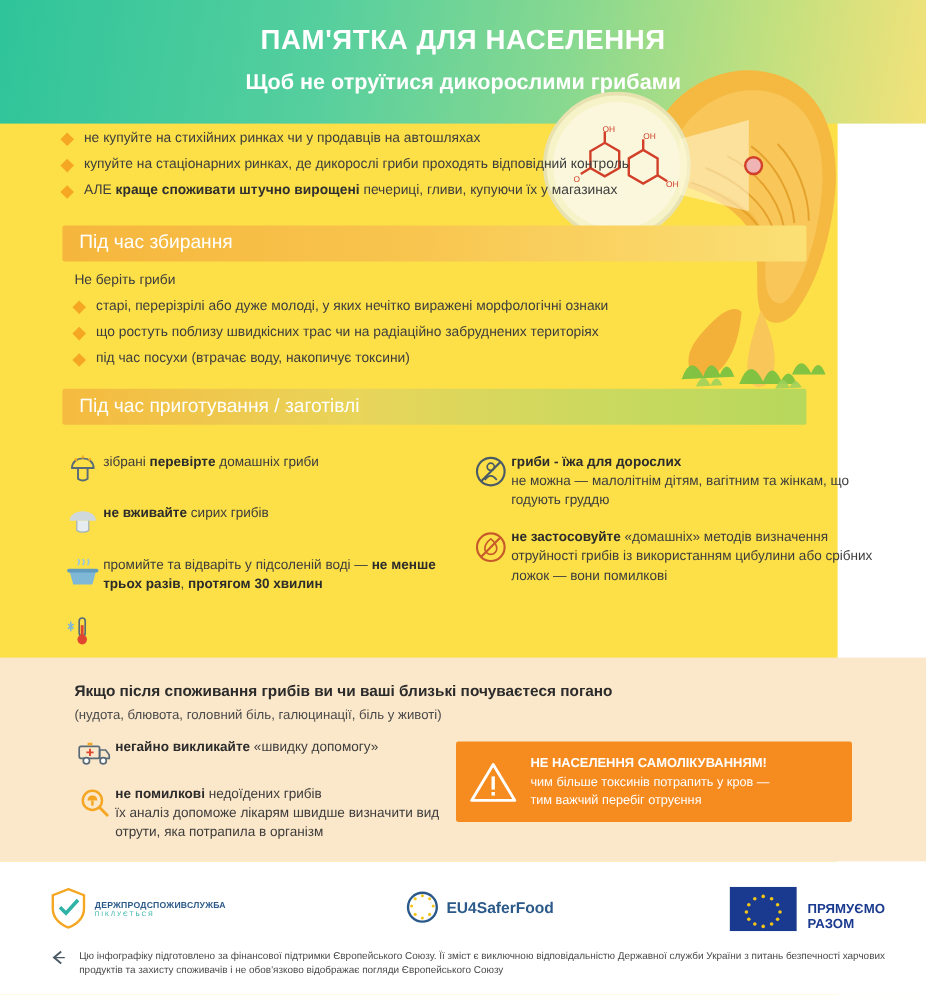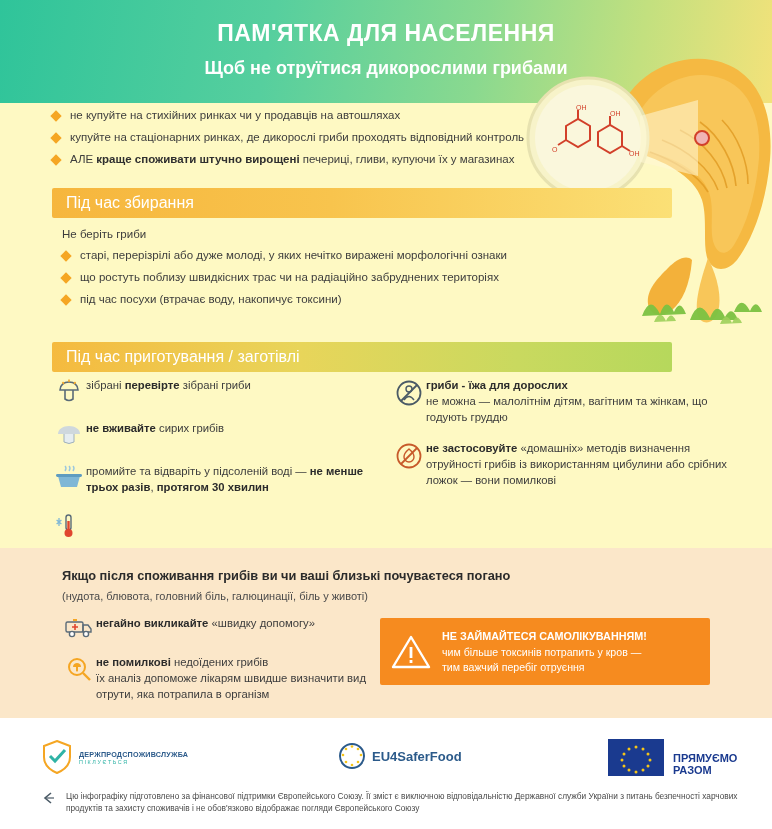--- a/index.html
+++ b/index.html
@@ -3,21 +3,21 @@
 <meta charset="utf-8">
 <style>
   * { box-sizing: border-box; margin: 0; padding: 0; }
   body {
     width: 772px; height: 829px;
     font-family: "Liberation Sans", sans-serif;
     background: #ffffff;
     overflow: hidden;
     position: relative;
   }
-  .page { width: 772px; height: 829px; position: relative; background: #fef9c3; }
+  .page { width: 698px; height: 829px; position: relative; background: #fde047; }
 
   
   .header {
     position: absolute; top: 0; left: 0; width: 772px; height: 103px;
     background: linear-gradient(100deg, #2fc49a 0%, #56cf9e 35%, #8ad98f 62%, #c2e07f 82%, #f3e27a 100%);
     overflow: hidden;
   }
   .header-title {
     position: absolute; top: 20px; left: 0; width: 772px;
     text-align: center; color: #ffffff; font-size: 23px; font-weight: bold;
@@ -178,39 +178,39 @@
     <div class="bullet-row">
       <div class="diamond"></div>
       <div class="bullet-text">що ростуть поблизу швидкісних трас чи на радіаційно забруднених територіях</div>
     </div>
     <div class="bullet-row">
       <div class="diamond"></div>
       <div class="bullet-text">під час посухи (втрачає воду, накопичує токсини)</div>
     </div>
   </div>
 
-  <div class="bar bar2" style="top:342px;">
+  <div class="bar bar2" style="top:324px;">
     <span>Під час приготування / заготівлі</span>
   </div>
 
   <div class="sec2">
     <div class="col col-left">
 
       <div class="item">
         <div class="item-ico">
           <svg width="26" height="26" viewBox="0 0 26 26">
             <path d="M4 11 C4 6 8 3 13 3 C18 3 22 6 22 11 L4 11 Z" fill="none" stroke="#5a6b78" stroke-width="1.6"></path>
             <path d="M9 11 L9 20 Q13 23 17 20 L17 11" fill="none" stroke="#5a6b78" stroke-width="1.6"></path>
             <path d="M13 3 L13 0.5" stroke="#f5a623" stroke-width="1.6"></path>
             <path d="M8 5 L6.5 3" stroke="#f5a623" stroke-width="1.6"></path>
             <path d="M18 5 L19.5 3" stroke="#f5a623" stroke-width="1.6"></path>
           </svg>
         </div>
         <div class="item-txt">
-          <span>зібрані </span><b>перевірте</b><span> зібрані гриби</span>
+          <span>зібрані </span><b>перевірте</b><span> домашніх гриби</span>
         </div>
       </div>
 
       <div class="item">
         <div class="item-ico">
           <svg width="26" height="26" viewBox="0 0 26 26">
             <path d="M2 12 C2 7 7 4 13 4 C19 4 24 7 24 12 L2 12 Z" fill="#cfd8dd"></path>
             <path d="M8 12 L8 20 Q13 23 18 20 L18 12" fill="#e6edf0" stroke="#9fb0ba" stroke-width="1"></path>
           </svg>
         </div>
@@ -318,21 +318,21 @@
 
     <div class="warnbox">
       <div class="warn-ico">
         <svg width="40" height="36" viewBox="0 0 40 36">
           <path d="M20 3 L38 33 L2 33 Z" fill="none" stroke="#ffffff" stroke-width="2.4" stroke-linejoin="round"></path>
           <rect x="18.6" y="13" width="2.8" height="11" fill="#ffffff"></rect>
           <rect x="18.6" y="26" width="2.8" height="3" fill="#ffffff"></rect>
         </svg>
       </div>
       <div class="warn-txt">
-        <span class="wt">НЕ ЗАЙМАЙТЕСЯ САМОЛІКУВАННЯМ!</span>
+        <span class="wt">НЕ НАСЕЛЕННЯ САМОЛІКУВАННЯМ!</span>
         <span>чим більше токсинів потрапить у кров —</span><br>
         <span>тим важчий перебіг отруєння</span>
       </div>
     </div>
   </div>
 
   <div class="footer">
     <div class="logos">
 
       <div class="logo-dpss">

